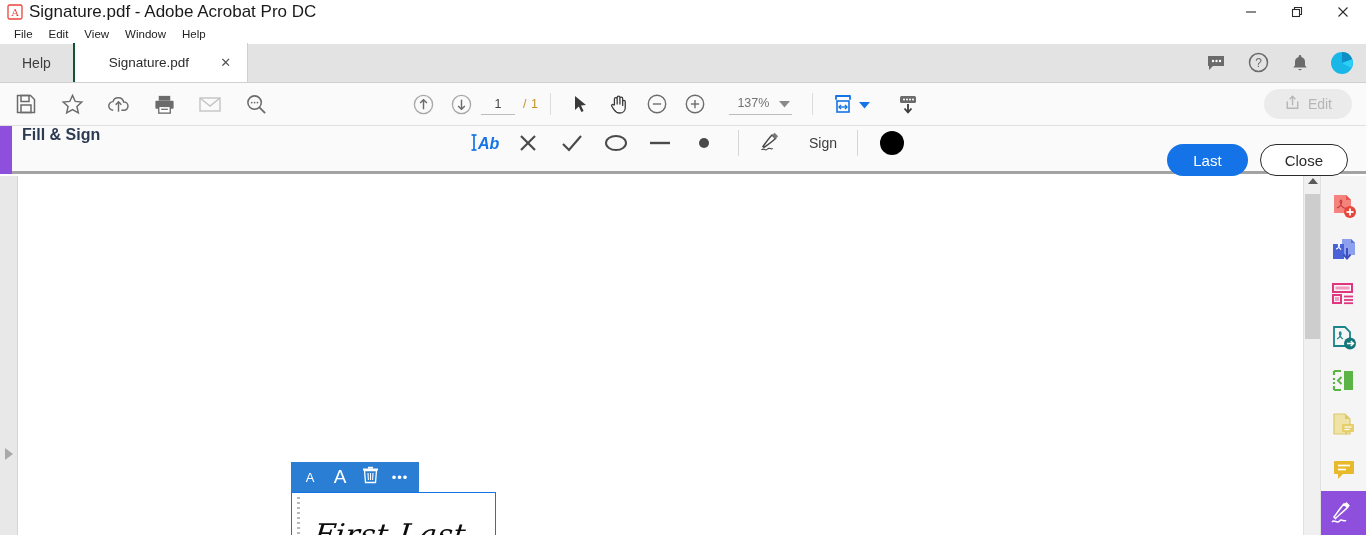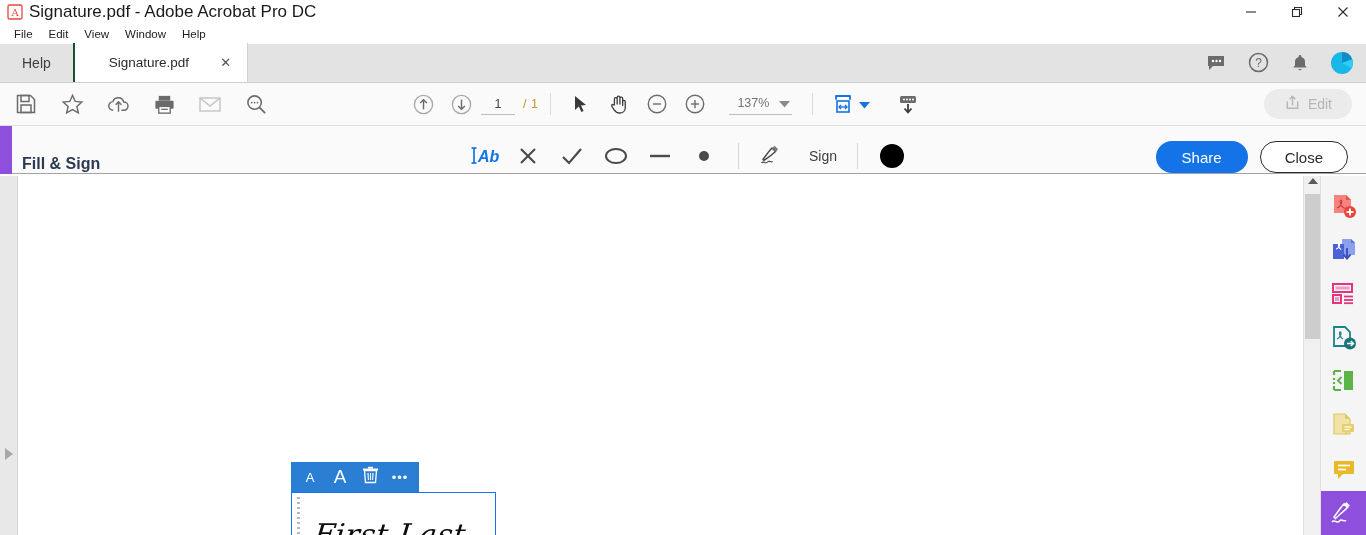--- a/index.html
+++ b/index.html
@@ -106,22 +106,23 @@
   .share-btn {
     margin-left: auto; margin-right: 14px; height: 30px;
     background: #ebebeb; border-radius: 15px; display: flex;
     align-items: center; gap: 7px; padding: 0 20px;
     color: #b6b6b6; font-size: 14px;
   }
 
   
   .fsbar {
     height: 48px; background: #fafafa; display: flex;
-    align-items: flex-end; border-bottom: 1px solid #a3a3a3;
+    align-items: flex-start; border-bottom: 3px solid #a3a3a3;
     position: relative;
+    flex-direction: column;
   }
   .fsbar .accent {
     position: absolute; left: 0; top: 0; width: 12px; height: 48px;
     background: #8e4fdc;
   }
   .fsbar .fstitle {
     margin-left: 22px; font-size: 16px; color: #2c3a52; font-weight: bold;
   }
   .fsbar .fstools {
     position: absolute; left: 462px; display: flex;
@@ -490,21 +491,21 @@
       </span>
       <span class="signlabel">Sign</span>
     </div>
     <span class="fssep"></span>
     <div class="fstool">
       <span class="swatch" style="background: rgb(0, 0, 0);"></span>
     </div>
   </div>
 
   <div class="fsright">
-    <div class="btn-next">Share</div>
+    <div class="btn-next">Last</div>
     <div class="btn-close">Close</div>
   </div>
 </div>
 
 <div class="workspace">
 
   <div class="leftpanel">
     <div class="lp-arrow"></div>
   </div>
 

